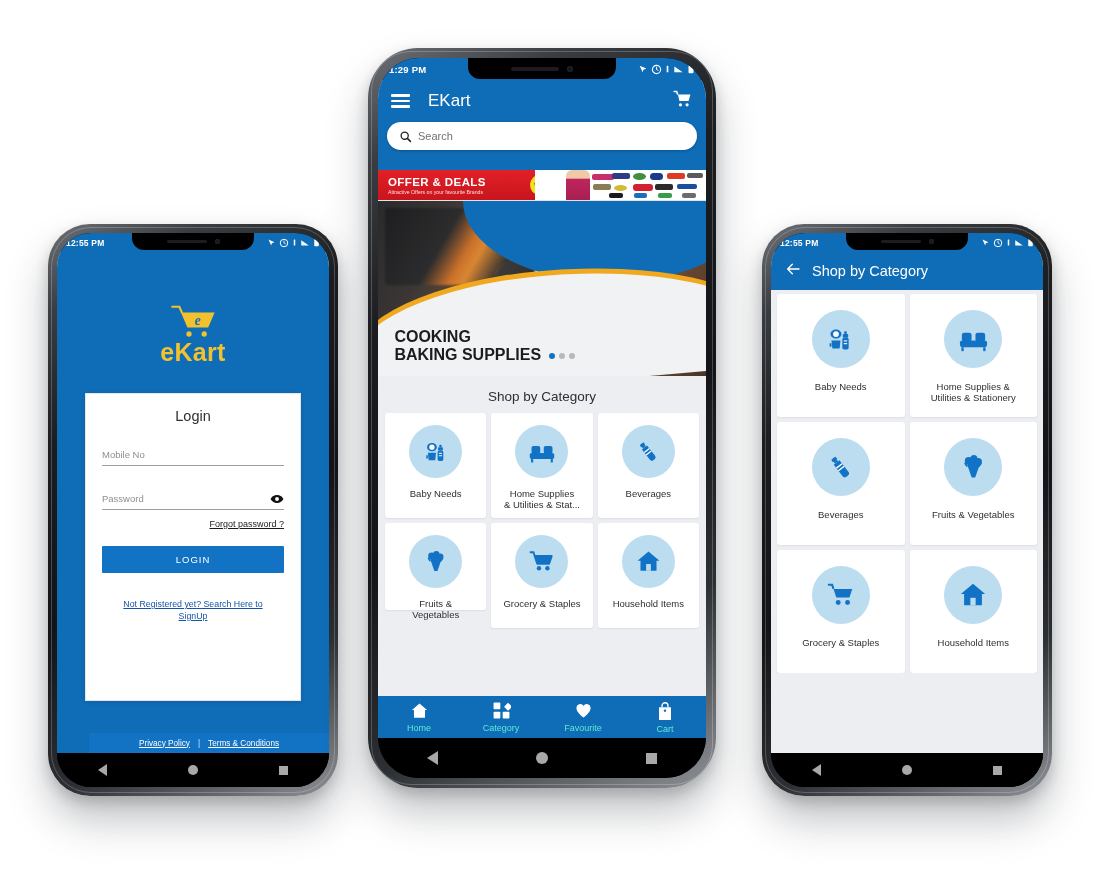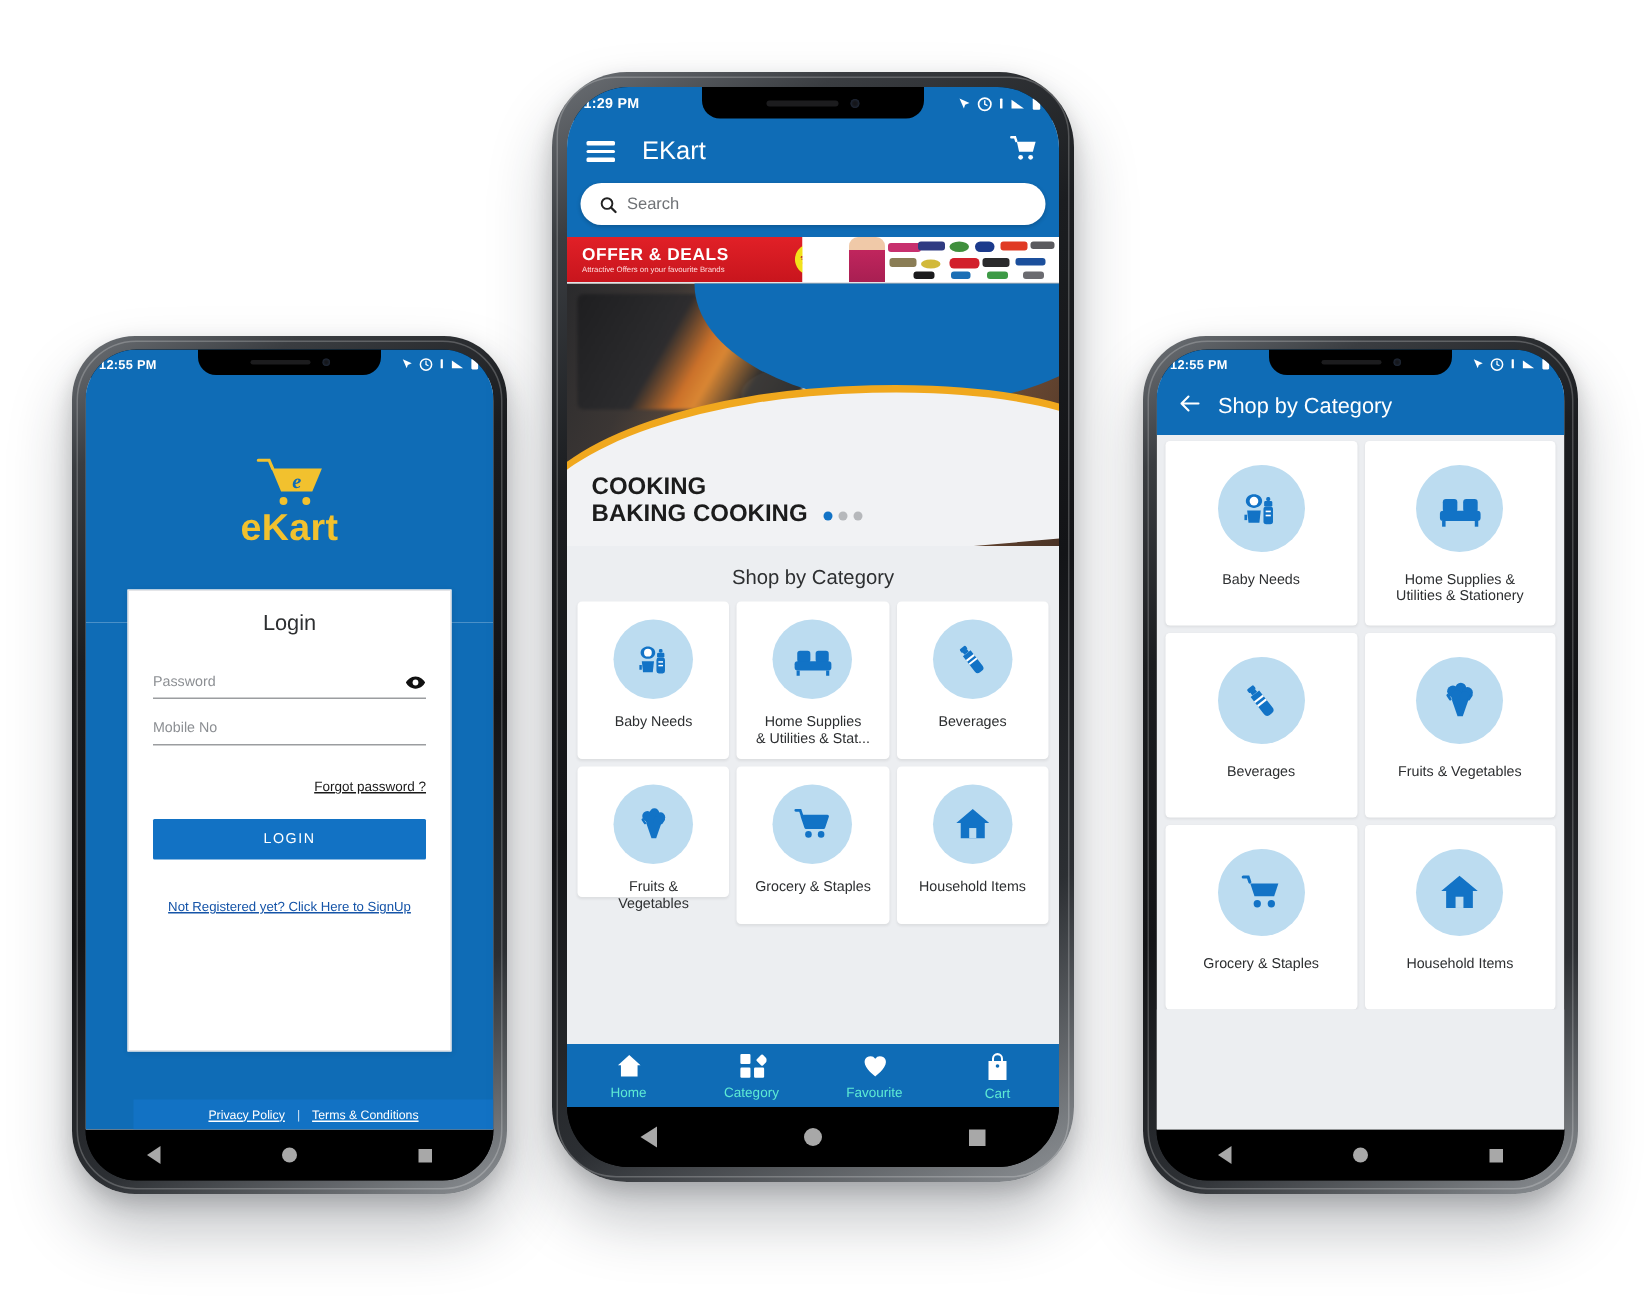--- a/index.html
+++ b/index.html
@@ -101,21 +101,21 @@
   .appbar {
     background: #0f6cb6;
     display: flex;
     align-items: center;
     color: #fff;
     flex: 0 0 auto;
   }
   .hamburger { display:flex; flex-direction:column; justify-content:center; gap:3px; cursor:pointer; }
   .hamburger i { display:block; background:#fff; border-radius:1px; }
 
-  .searchwrap { background:#0f6cb6; padding: 0 9px 8px 9px; flex:0 0 auto; }
+  .searchwrap { background:#0f6cb6; padding: 0 9px 20px 9px; flex:0 0 auto; }
   .searchbox {
     background:#fff; border-radius:22px; display:flex; align-items:center;
     gap:6px; box-shadow: 0 1px 3px rgba(0,0,0,0.22);
   }
   .searchph { color:#6f7276; }
 
   
   .offerstrip { display:flex; background:#fff; flex:0 0 auto; overflow:hidden; border-bottom:1px solid #e2e4e7; }
   .offer-red {
     background: linear-gradient(180deg,#e12027 0%,#c8151d 100%);
@@ -275,39 +275,39 @@
             </span>
             <span class="brandtext" style="font-size:25px; margin-top:-2px;">eKart</span>
           </div>
         </div>
 
         <div class="login-stage">
           <div class="login-card" style="position:absolute; left:28px; right:28px; top:-22px; bottom:52px; padding:14px 16px;">
 
             <div class="card-title" style="font-size:14.5px; margin-bottom:20px;">Login</div>
 
+            <div class="field" style="height:22px; margin-bottom:22px;">
+              <span class="ph" style="font-size:9.5px;">Mobile No</span>
+            </div>
+
             <div class="field" style="height:22px; margin-bottom:9px;">
               <span class="ph" style="font-size:9.5px;">Password</span>
               <span class="eye">
                 <svg width="14" height="14" viewBox="0 0 24 24">
                   <path d="M12 5C6.8 5 2.6 8.6 1 12c1.6 3.4 5.8 7 11 7s9.4-3.6 11-7c-1.6-3.4-5.8-7-11-7z" fill="#111"></path>
                   <circle cx="12" cy="12" r="3.3" fill="#fff"></circle>
                 </svg>
               </span>
             </div>
 
-            <div class="field" style="height:22px; margin-bottom:22px;">
-              <span class="ph" style="font-size:9.5px;">Mobile No</span>
-            </div>
-
             <div class="linkright" style="font-size:9px; margin-bottom:17px;">Forgot password ?</div>
 
             <button class="loginbtn" style="font-size:9.5px; padding:8px 0; border-radius:1px;">LOGIN</button>
 
-            <div class="signuplink" style="font-size:8.8px; margin-top:26px; padding:0 10px;">Not Registered yet? Click Here to SignUp</div>
+            <div class="signuplink" style="font-size:8.8px; margin-top:26px; padding:0 10px;">Not Registered yet? Search Here to SignUp</div>
           </div>
 
           <div class="login-footer" style="position:absolute; left:0; right:0; bottom:0; height:20px; font-size:8.2px;">
             <a>Privacy Policy</a>
             <span class="sep">|</span>
             <a>Terms &amp; Conditions</a>
           </div>
         </div>
 
       </div>
@@ -406,21 +406,21 @@
             <span class="brandchip" style="left:86%;top:76%;width:14px;height:5px;background:#6b6b70;"></span>
           </div>
         </div>
 
         <div class="hero" style="height:175px;">
           <div class="hero-food"></div>
           <div class="hero-topcurve"></div>
           <div class="hero-wave"></div>
           <div class="hero-text" style="font-size:16px;">
             <div>COOKING</div>
-            <div>BAKING COOKING</div>
+            <div>BAKING SUPPLIES</div>
           </div>
           <div class="hero-dots">
             <i class="on" style="width:6px;height:6px;"></i>
             <i style="width:6px;height:6px;"></i>
             <i style="width:6px;height:6px;"></i>
           </div>
         </div>
 
         <div class="sectiontitle" style="font-size:13.5px; padding:13px 0 9px;">Shop by Category</div>
 

